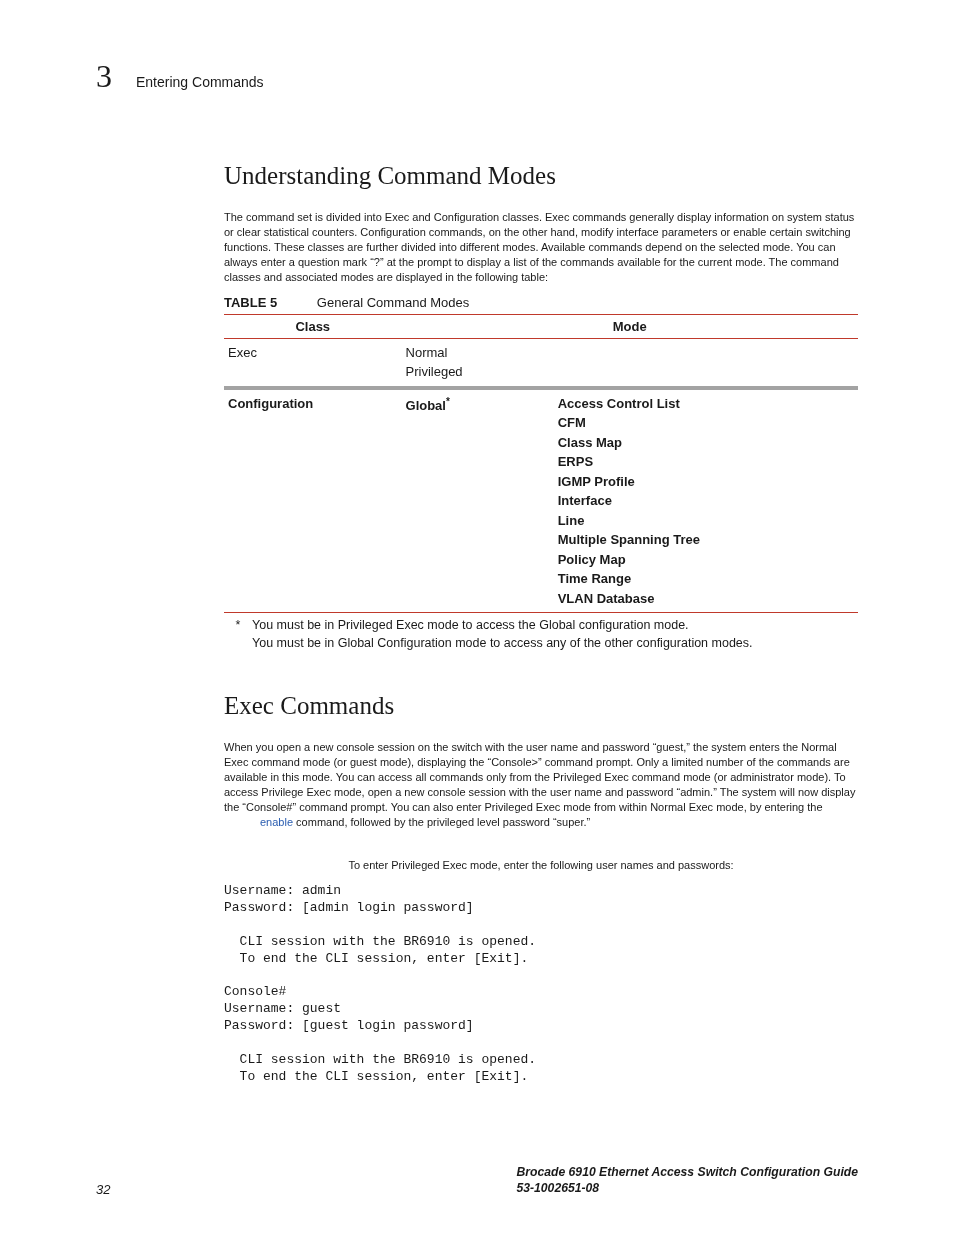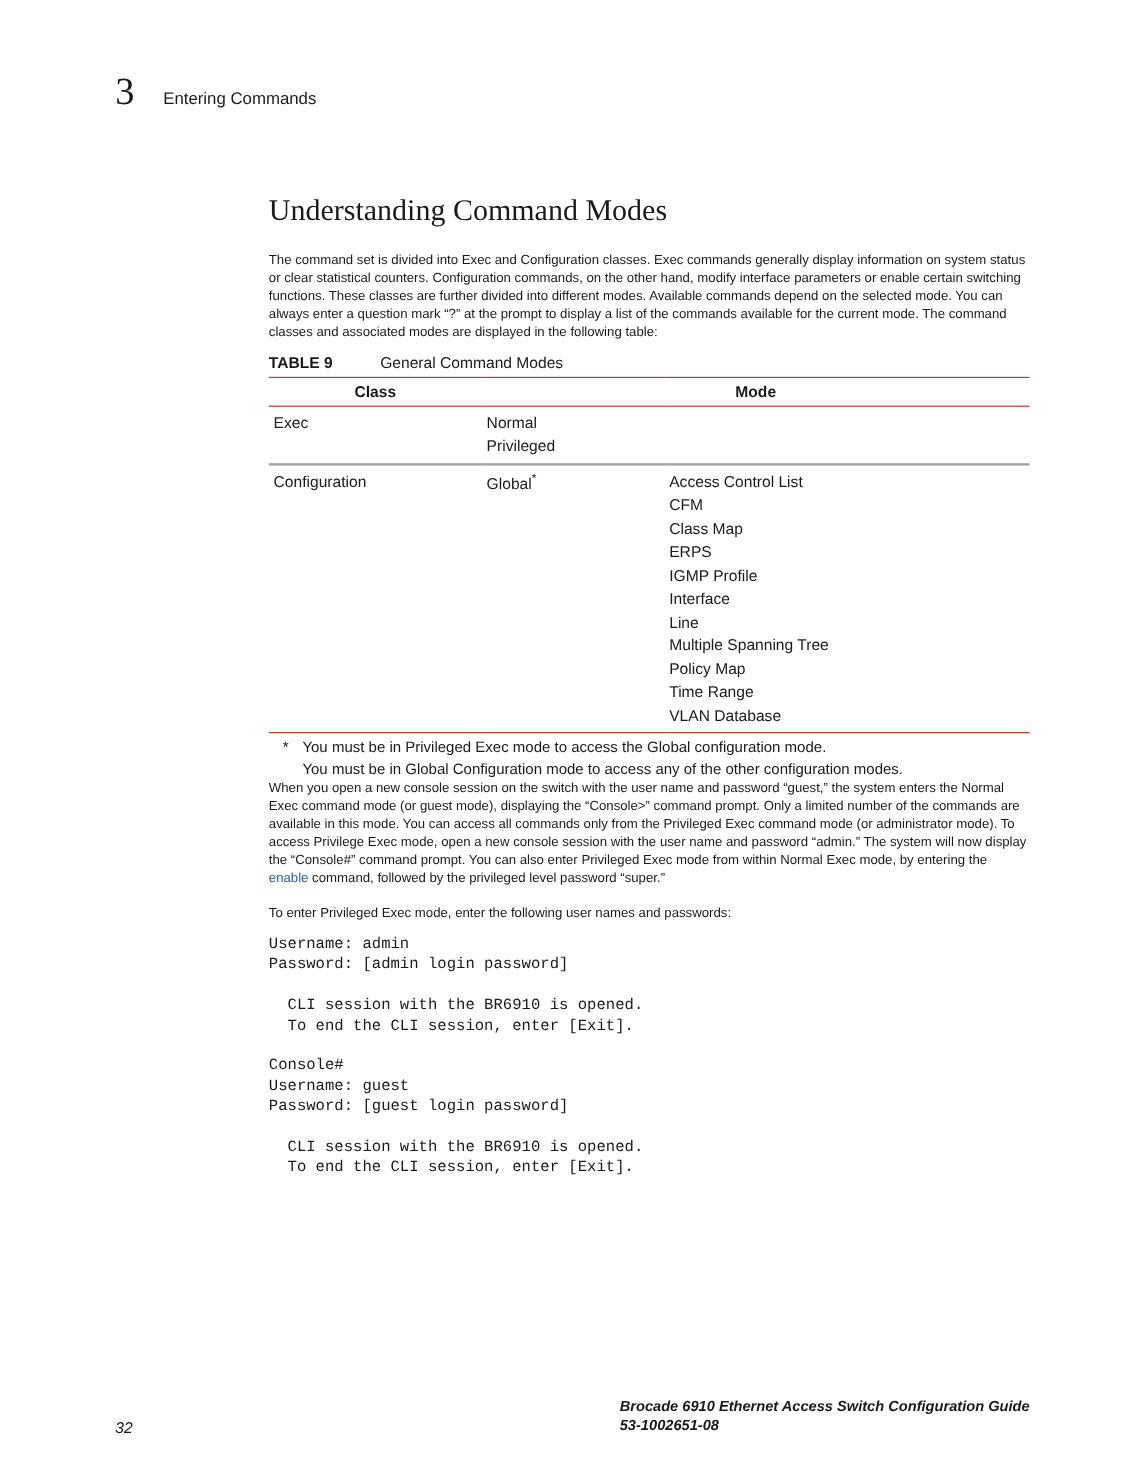--- a/index.html
+++ b/index.html
@@ -72,39 +72,40 @@
     padding: 4px 4px;
     border-top: 1.2px solid #c0392b;
     border-bottom: 1.2px solid #c0392b;
   }
   table.cmd-modes td {
     padding: 4px 4px;
     vertical-align: top;
     line-height: 1.5;
   }
   table.cmd-modes tr.sepline td {
-    border-top: 2px solid #a3a3a3;
+    border-top: 4px solid #a3a3a3;
+    font-weight: bold;
   }
   table.cmd-modes tr.bottom td {
     border-bottom: 1.2px solid #c0392b;
     height: 0; padding: 0;
   }
   .footnote {
     display: flex;
     font-size: 12.5px;
     line-height: 1.4;
     margin-top: 4px;
   }
   .footnote .marker {
     width: 28px;
     flex: none;
     text-align: center;
   }
   .footnote-text { flex: 1; }
-  .link { color: #2a5db0; }
+  .link { color: #2a5db0; margin-left: 36px; }
   pre.code {
     font-family: "Courier New", monospace;
     font-size: 13px;
     line-height: 1.3;
     white-space: pre;
     margin: 8px 0 0 0;
   }
   .footer {
     position: absolute;
     left: 82px;
@@ -136,21 +137,21 @@
     <div class="chapter-num">3</div>
     <div class="chapter-label">Entering Commands</div>
   </div>
 
   <div class="content">
 
     <h1 class="section">Understanding Command Modes</h1>
     <p class="body">The command set is divided into Exec and Configuration classes. Exec commands generally display information on system status or clear statistical counters. Configuration commands, on the other hand, modify interface parameters or enable certain switching functions. These classes are further divided into different modes. Available commands depend on the selected mode. You can always enter a question mark “?” at the prompt to display a list of the commands available for the current mode. The command classes and associated modes are displayed in the following table:</p>
 
     <div class="table-caption">
-      <span class="tbl-label">TABLE 9</span>
+      <span class="tbl-label">TABLE 5</span>
       <span class="tbl-title">General Command Modes</span>
     </div>
 
     <table class="cmd-modes">
       <colgroup>
         <col style="width:28%">
         <col style="width:24%">
         <col style="width:48%">
       </colgroup>
       <thead>
@@ -191,26 +192,27 @@
     </table>
 
     <div class="footnote">
       <div class="marker">*</div>
       <div class="footnote-text">
         <span>You must be in Privileged Exec mode to access the Global configuration mode.</span><br>
         <span>You must be in Global Configuration mode to access any of the other configuration modes.</span>
       </div>
     </div>
 
+    <h1 class="section" style="margin-top:40px;">Exec Commands</h1>
 
     <p class="body">
       <span>When you open a new console session on the switch with the user name and password “guest,” the system enters the Normal Exec command mode (or guest mode), displaying the “Console&gt;” command prompt. Only a limited number of the commands are available in this mode. You can access all commands only from the Privileged Exec command mode (or administrator mode). To access Privilege Exec mode, open a new console session with the user name and password “admin.” The system will now display the “Console#” command prompt. You can also enter Privileged Exec mode from within Normal Exec mode, by entering the </span><span class="link">enable</span><span> command, followed by the privileged level password “super.”</span>
     </p>
 
-    <p class="body" style="margin-top:14px;">To enter Privileged Exec mode, enter the following user names and passwords:</p>
+    <p class="body" style="margin-top:28px;text-align:center;">To enter Privileged Exec mode, enter the following user names and passwords:</p>
 
     <pre class="code">Username: admin
 Password: [admin login password]
 
   CLI session with the BR6910 is opened.
   To end the CLI session, enter [Exit].
 
 Console#
 Username: guest
 Password: [guest login password]

